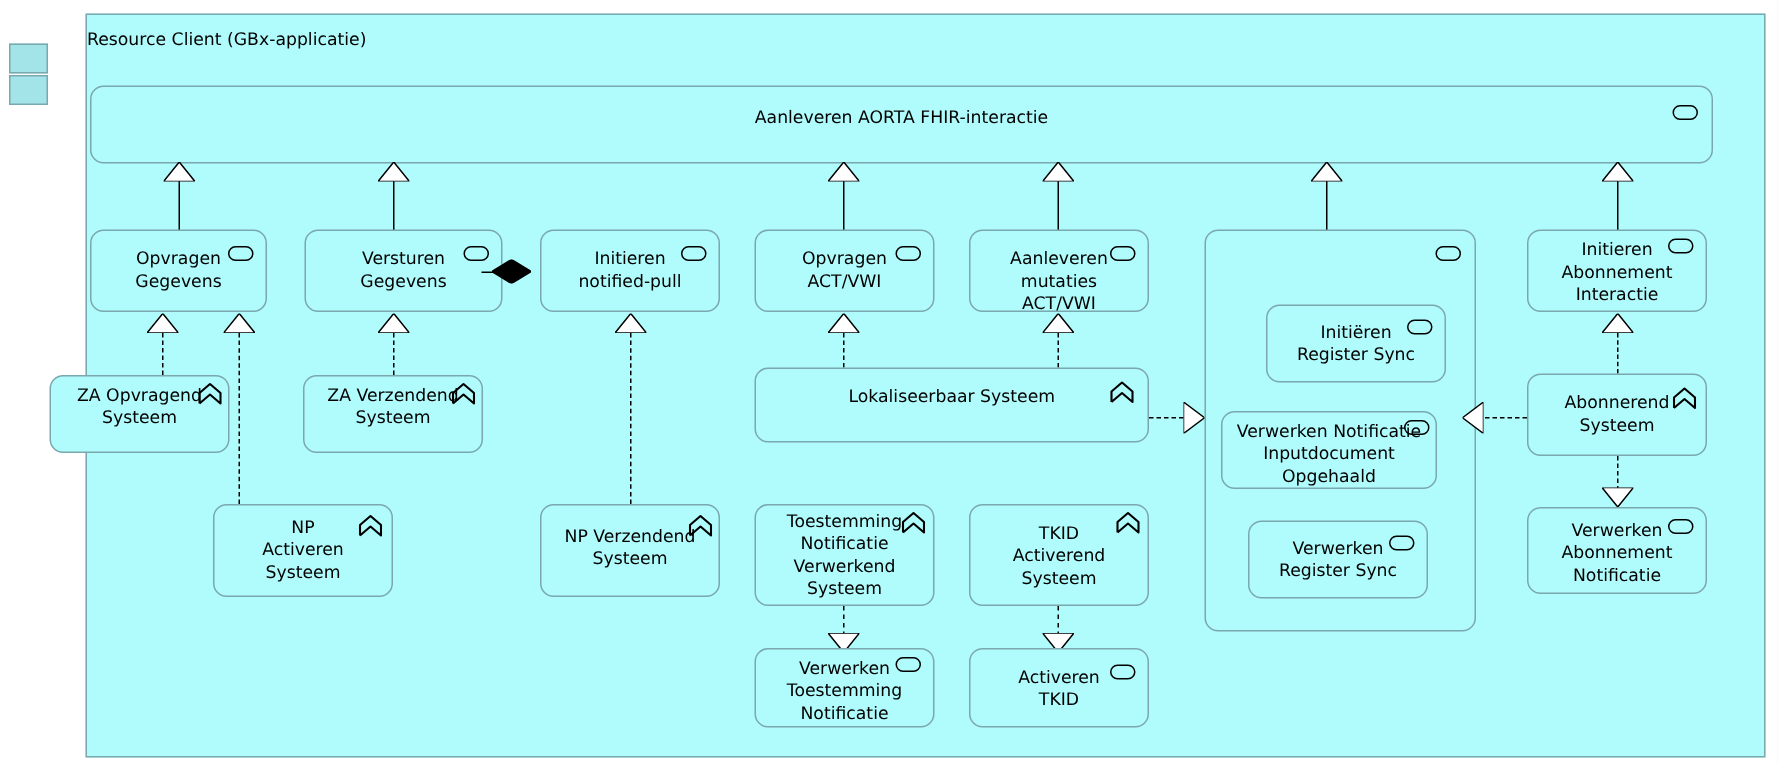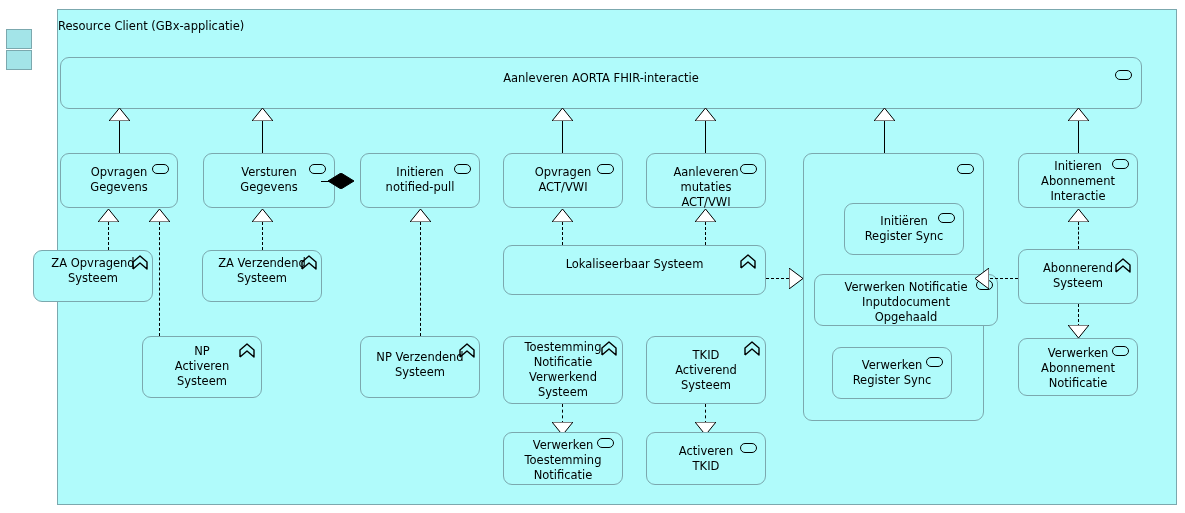--- a/index.html
+++ b/index.html
@@ -194,21 +194,21 @@
   <div class="node" style="left:803px; top:153px; width:181px; height:268px;">
     <div class="ic-service" style="right:9px; top:10px;"></div>
   </div>
 
   <div class="node" style="left:832px; top:203px; width:120px; height:52px;margin-left:12px;">
     <div class="label" style="top:10px;">Initiëren
 Register Sync</div>
     <div class="ic-service" style="right:8px; top:9px;"></div>
   </div>
 
-  <div class="node" style="left:814px; top:274px; width:184px; height:52px;">
+  <div class="node" style="left:814px; top:274px; width:144px; height:52px;">
     <div class="label" style="top:5px;">Verwerken Notificatie
 Inputdocument
 Opgehaald</div>
     <div class="ic-service" style="right:4px; top:5px;"></div>
   </div>
 
   <div class="node" style="left:832px; top:347px; width:120px; height:52px;">
     <div class="label" style="top:10px;">Verwerken
 Register Sync</div>
     <div class="ic-service" style="right:8px; top:9px;"></div>

